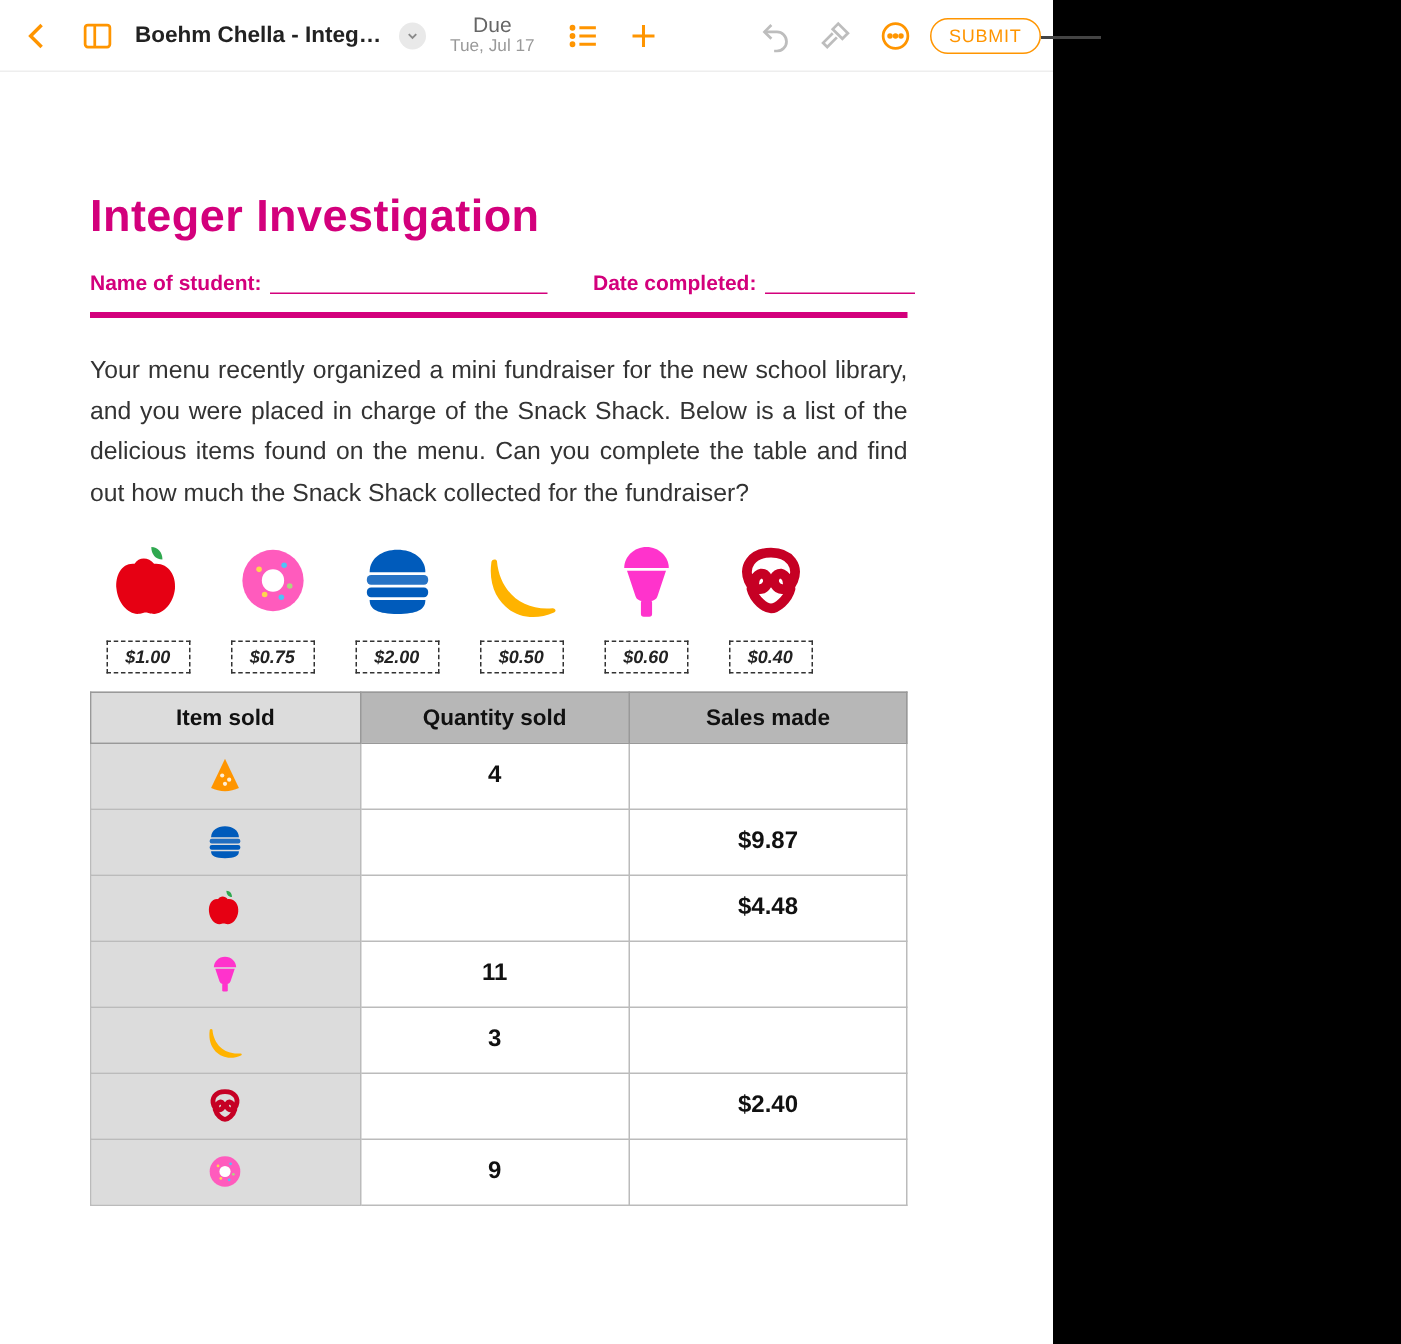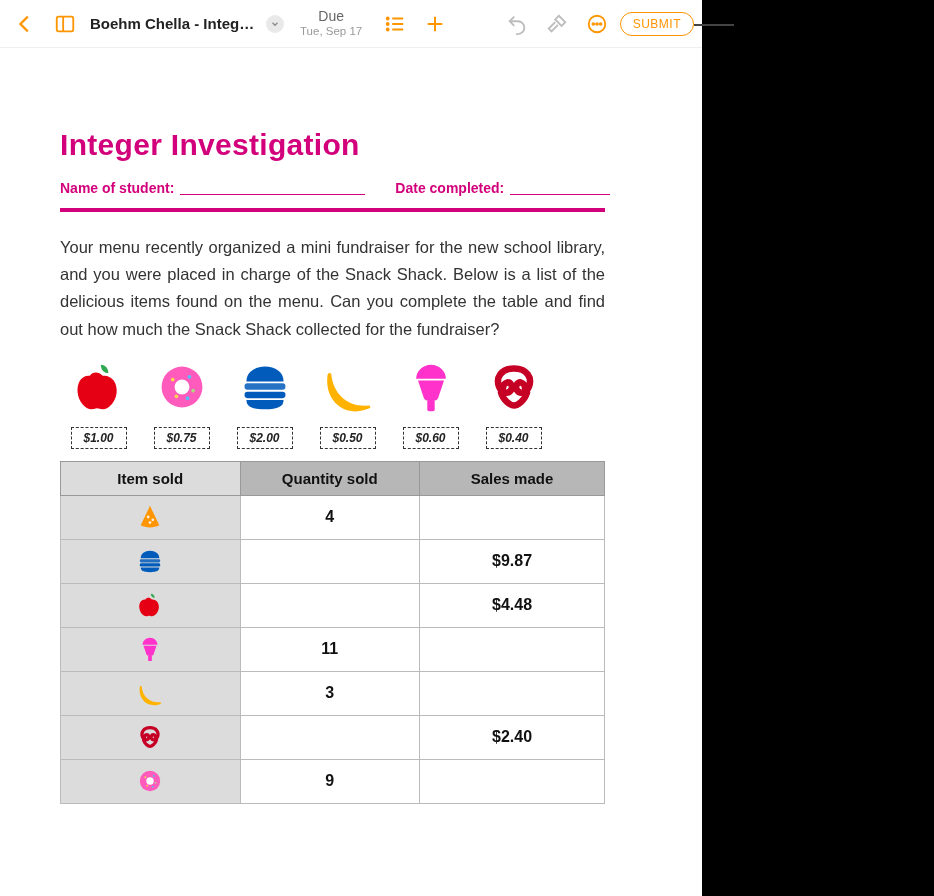--- a/index.html
+++ b/index.html
@@ -19,21 +19,21 @@
   .due-wrap { text-align: center; line-height: 1.1; margin: 0 10px; }
   .due-label { font-size: 14px; color: #666; }
   .due-date { font-size: 11.5px; color: #999; }
   .flex-spacer { flex: 1; }
   .submit-btn { border: 1.8px solid #ff9500; color: #ff9500; font-weight: 400; font-size: 12px; letter-spacing: .5px; border-radius: 14px; padding: 4px 12px; cursor: pointer; }
 
   
   .page { padding: 80px 86px 20px 60px; }
   .title { color: #d3007c; font-size: 30px; font-weight: 800; margin-bottom: 18px; letter-spacing: .3px; }
   .form-row { display: flex; gap: 30px; align-items: flex-end; color: #d3007c; font-weight: 700; font-size: 14px; margin-bottom: 12px; }
-  .field { display: flex; align-items: center; white-space: nowrap; }
+  .field { display: flex; align-items: flex-end; white-space: nowrap; }
   .blank { display: inline-block; border-bottom: 1.5px solid #d3007c; height: 14px; }
   .blank.long { width: 185px; margin-left: 6px; }
   .blank.short { width: 100px; margin-left: 6px; }
   .hr { height: 4px; background: #d3007c; margin-bottom: 22px; width: 545px; }
   .para { font-size: 16.5px; color: #333; line-height: 1.65; text-align: justify; margin-bottom: 18px; width: 545px; }
 
   .menu-items { display: flex; gap: 6px; margin-bottom: 8px; }
   .menu-item { width: 77px; display: flex; flex-direction: column; align-items: center; gap: 14px; }
   .menu-item svg { width: 52px; height: 52px; }
   .price-box { width: 56px; height: 22px; border: 1.5px dashed #333; font-size: 12px; font-style: italic; font-weight: 600; display: flex; align-items: center; justify-content: center; color: #222; }
@@ -111,21 +111,21 @@
     <div class="doc-title-wrap">
       <span class="doc-title">Boehm Chella - Integers I...</span>
       <span class="caret">
         <svg viewBox="0 0 24 24" fill="none" stroke="currentColor" stroke-width="3">
             <polyline points="6 9 12 15 18 9"></polyline>
           </svg>
       </span>
     </div>
     <div class="due-wrap">
       <div class="due-label">Due</div>
-      <div class="due-date">Tue, Sep 17</div>
+      <div class="due-date">Tue, Jul 17</div>
     </div>
     <div class="tb-btn">
       <svg viewBox="0 0 24 24" fill="none" stroke="currentColor" stroke-width="2.2">
           <circle cx="4" cy="6" r="1"></circle>
           <circle cx="4" cy="12" r="1"></circle>
           <circle cx="4" cy="18" r="1"></circle>
           <line x1="9" y1="6" x2="21" y2="6"></line>
           <line x1="9" y1="12" x2="21" y2="12"></line>
           <line x1="9" y1="18" x2="21" y2="18"></line>
         </svg>

